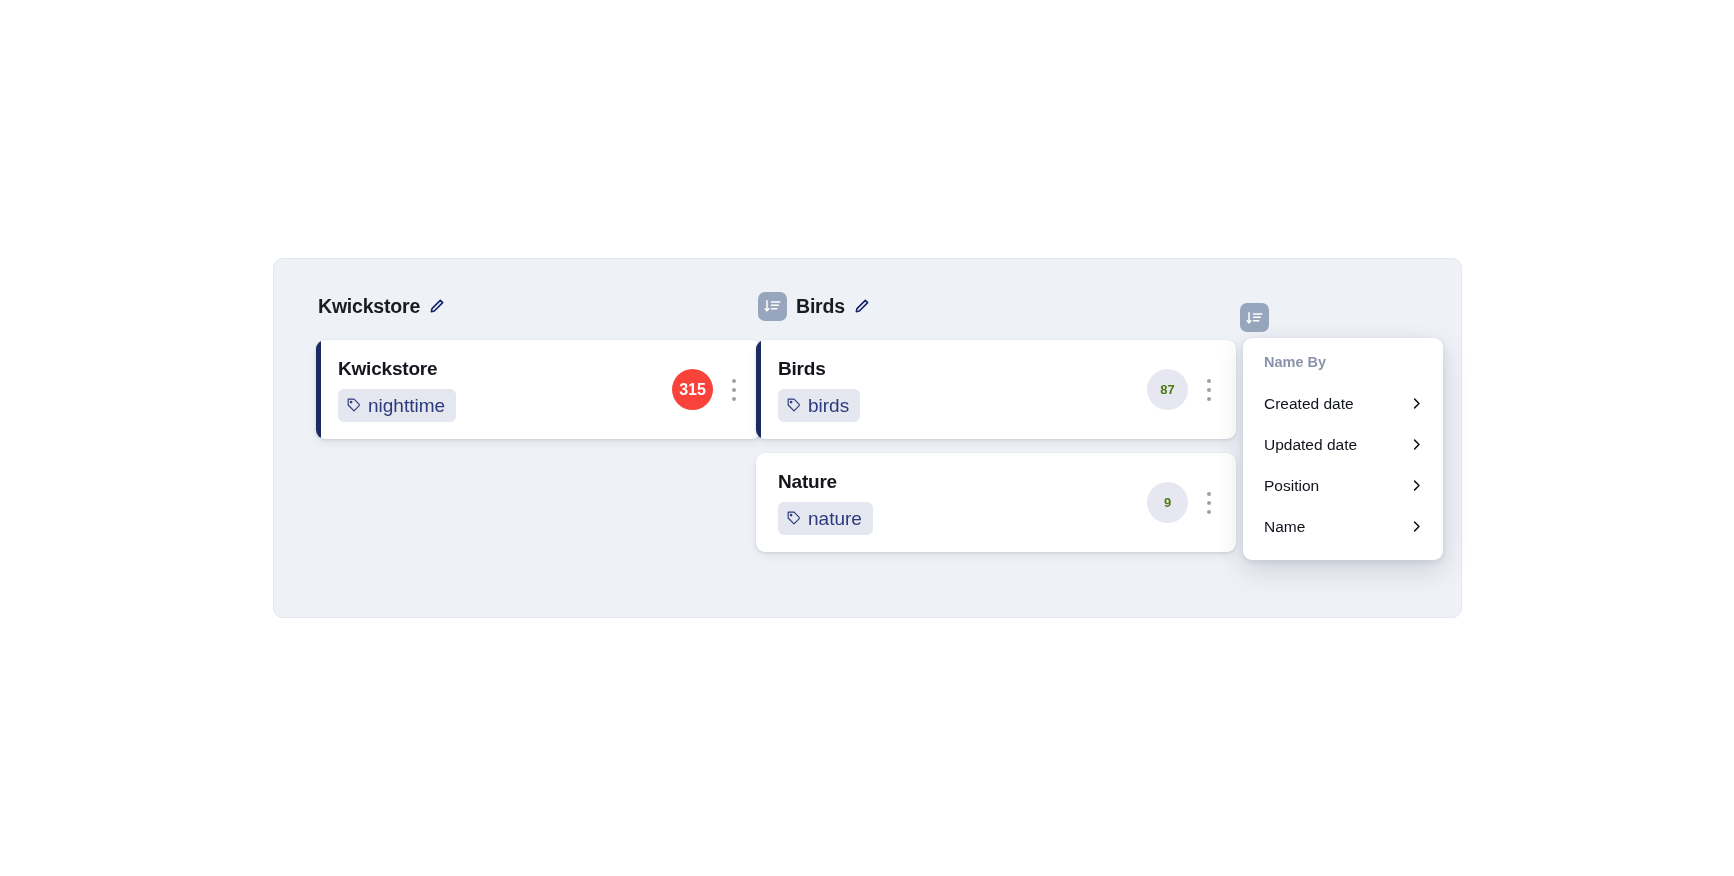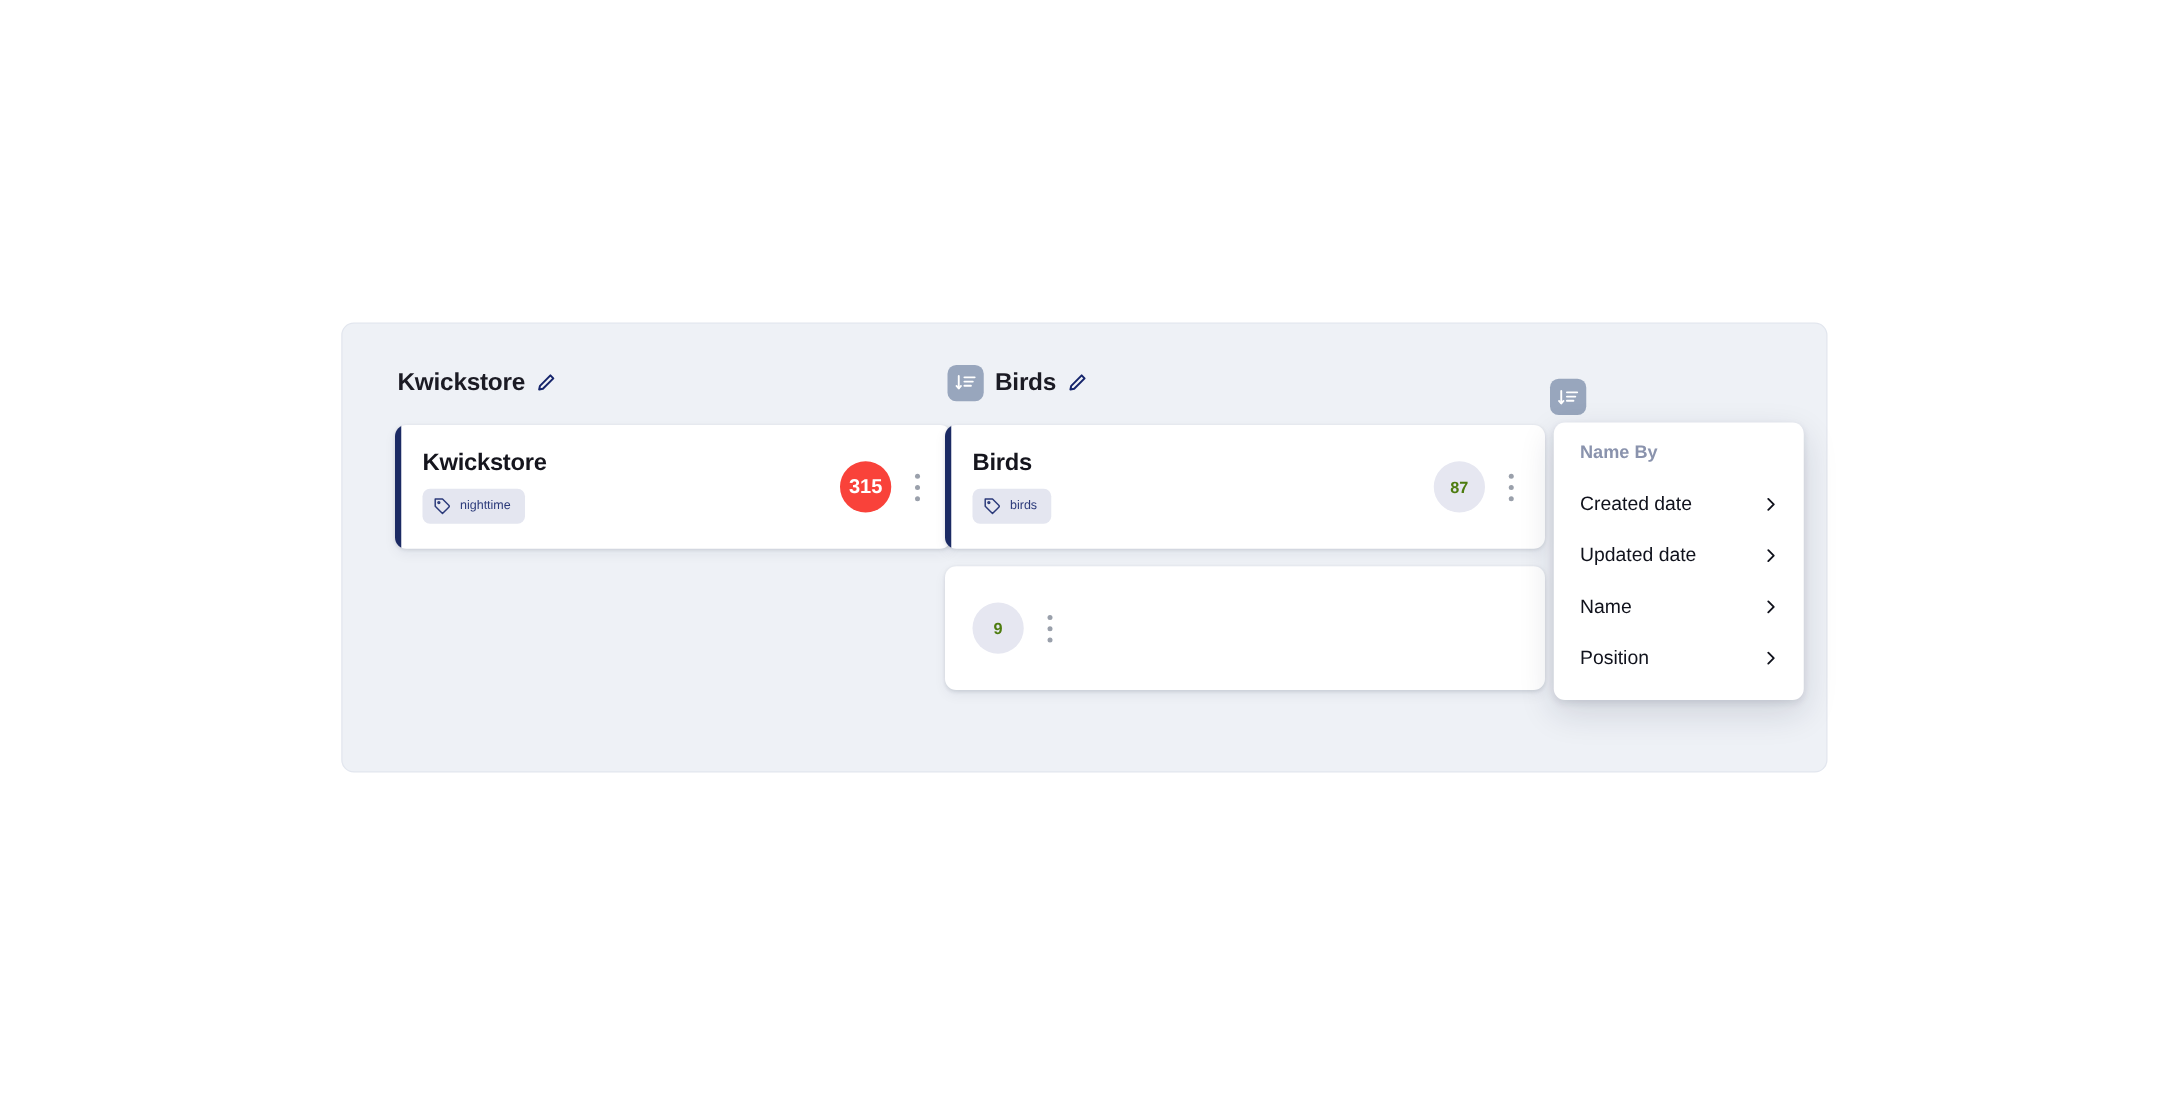--- a/index.html
+++ b/index.html
@@ -109,21 +109,21 @@
   }
 
   .tag {
     display: inline-flex;
     align-items: center;
     gap: 7px;
     background: #e4e6f0;
     color: #2b3a7a;
     border-radius: 6px;
     padding: 7px 11px 7px 9px;
-    font-size: 10px;
+    font-size: 19px;
     line-height: 1;
   }
   .tag svg { display: block; }
 
   .card-right {
     display: flex;
     align-items: center;
     gap: 10px;
     flex: none;
   }
@@ -269,20 +269,32 @@
               <div class="count count--soft">87</div>
               <div class="kebab">
                 <i></i>
                   <i></i>
                   <i></i>
               </div>
             </div>
           </div>
 
           <div class="card">
+            <div class="card-main">
+              <div class="card-title">Nature</div>
+              <span class="tag">
+                <span>
+                  <svg width="14" height="14" viewBox="0 0 24 24" fill="none" stroke="#2b3a7a" stroke-width="2" stroke-linecap="round" stroke-linejoin="round">
+                    <path d="M20.6 13.4L12 22 2 12V2h10l8.6 8.6a2 2 0 010 2.8z"></path>
+                    <circle cx="7" cy="7" r="1.3"></circle>
+                  </svg>
+                </span>
+                <span>nature</span>
+              </span>
+            </div>
             <div class="card-right">
               <div class="count count--soft">9</div>
               <div class="kebab">
                 <i></i>
                   <i></i>
                   <i></i>
               </div>
             </div>
           </div>
 
@@ -317,31 +329,31 @@
     <div class="menu-item">
       <span>Updated date</span>
       <span>
         <svg class="chev" viewBox="0 0 24 24" fill="none" stroke="#10121c" stroke-width="2.4" stroke-linecap="round" stroke-linejoin="round">
           <path d="M9 5l7 7-7 7"></path>
         </svg>
       </span>
     </div>
 
     <div class="menu-item">
+      <span>Position</span>
+      <span>
+        <svg class="chev" viewBox="0 0 24 24" fill="none" stroke="#10121c" stroke-width="2.4" stroke-linecap="round" stroke-linejoin="round">
+          <path d="M9 5l7 7-7 7"></path>
+        </svg>
+      </span>
+    </div>
+
+    <div class="menu-item">
       <span>Name</span>
       <span>
         <svg class="chev" viewBox="0 0 24 24" fill="none" stroke="#10121c" stroke-width="2.4" stroke-linecap="round" stroke-linejoin="round">
           <path d="M9 5l7 7-7 7"></path>
         </svg>
       </span>
     </div>
-
-    <div class="menu-item">
-      <span>Position</span>
-      <span>
-        <svg class="chev" viewBox="0 0 24 24" fill="none" stroke="#10121c" stroke-width="2.4" stroke-linecap="round" stroke-linejoin="round">
-          <path d="M9 5l7 7-7 7"></path>
-        </svg>
-      </span>
-    </div>
   </div>
 
 </div>
 
 </body></html>

